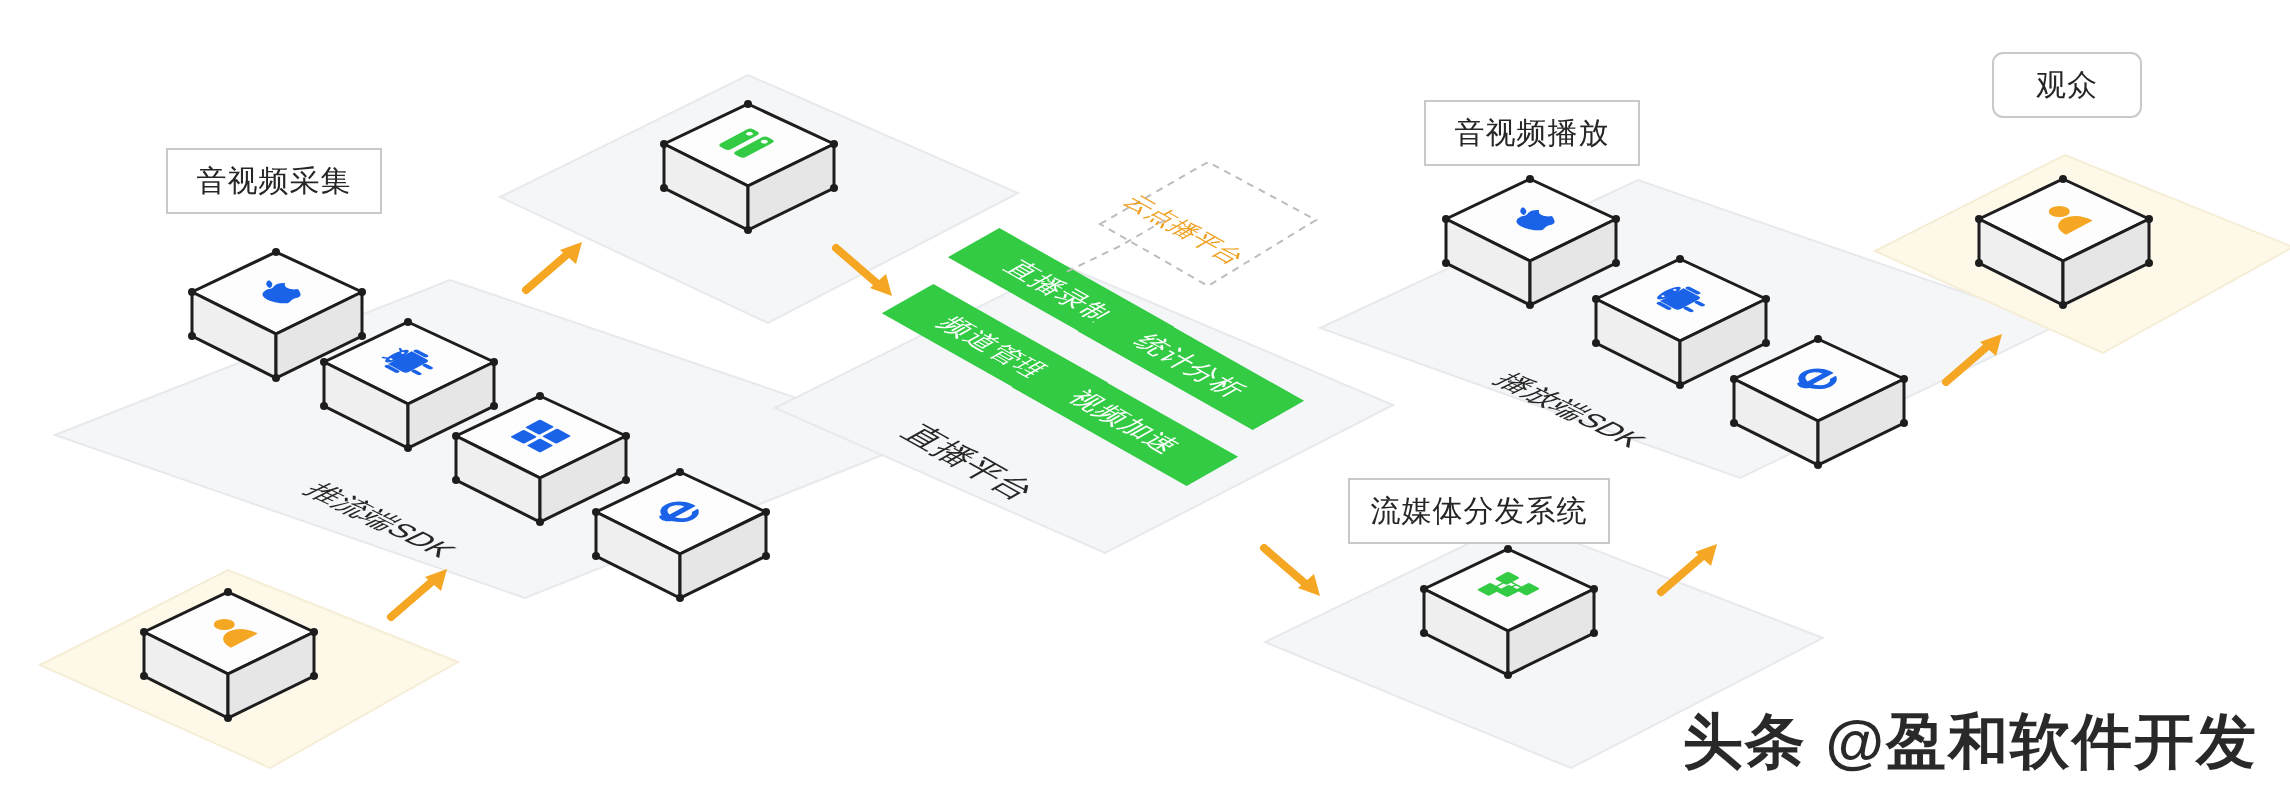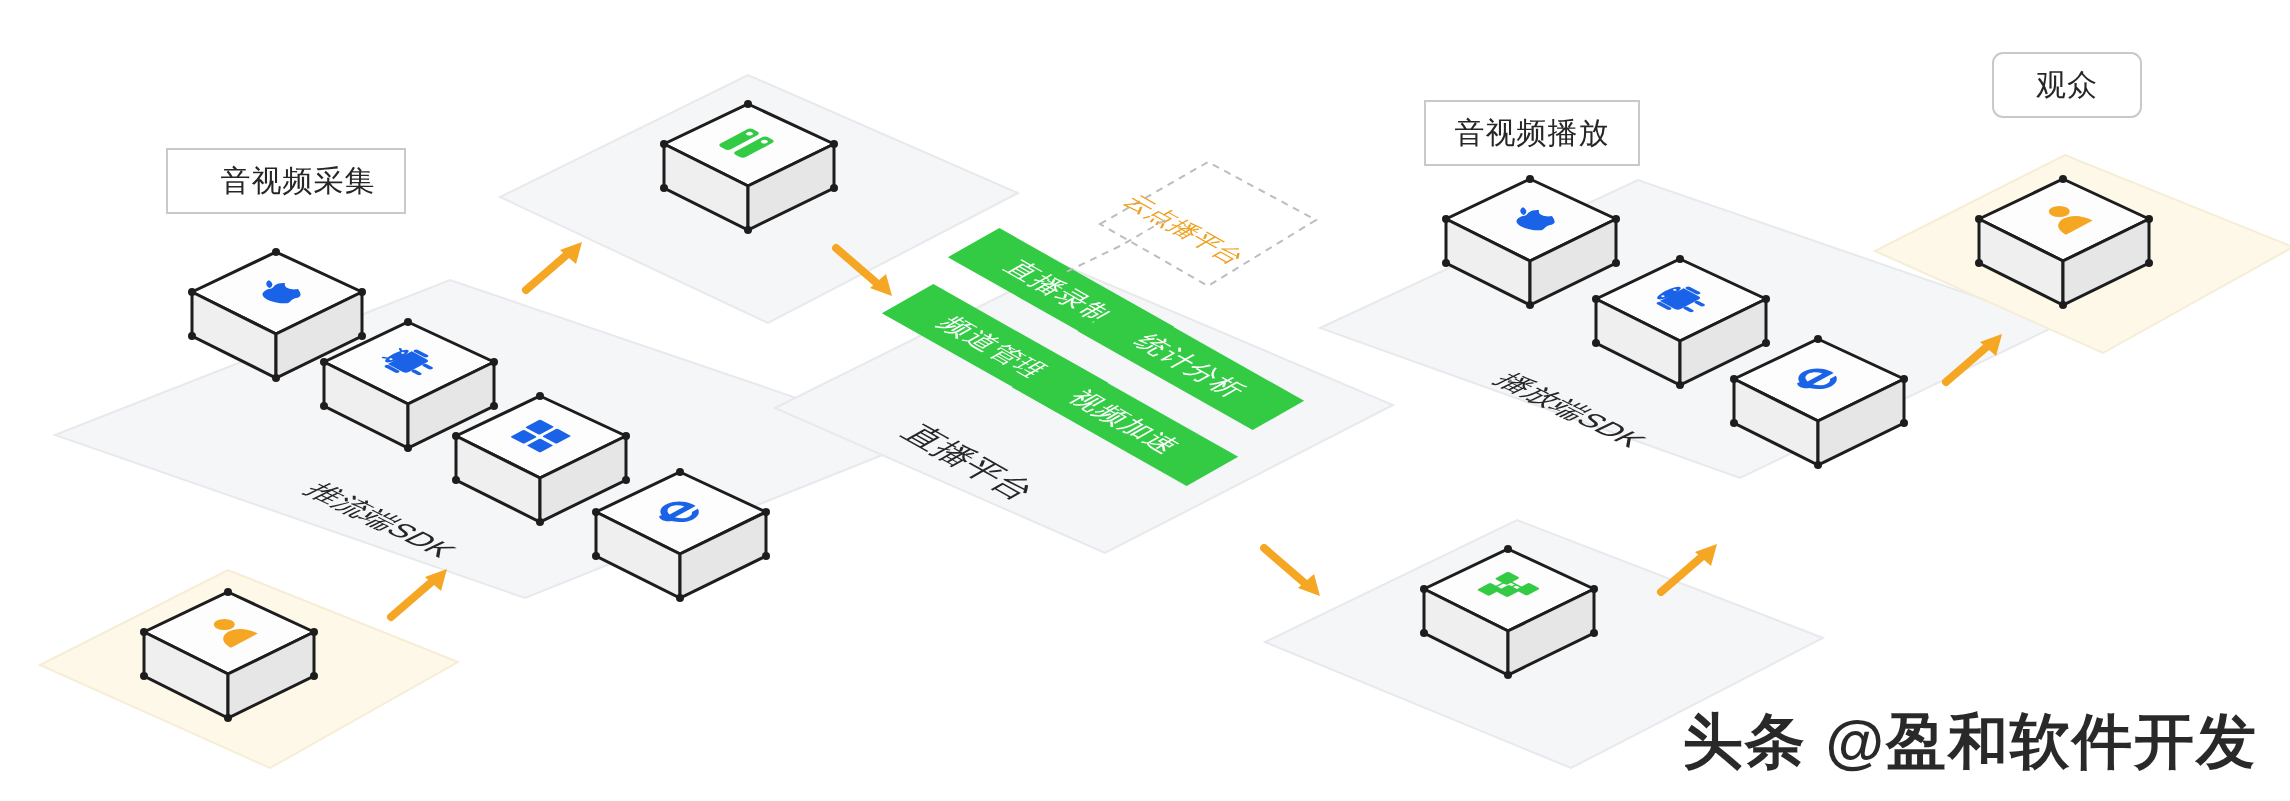--- a/index.html
+++ b/index.html
@@ -426,23 +426,24 @@
   </div>
 
   <div class="arrow" style="left:1940px;top:330px;">
     <svg width="72" height="60" viewBox="0 0 72 60">
       <path d="M6,52 L50,14" stroke="#f5a623" stroke-width="8" stroke-linecap="round" fill="none"></path>
       <path d="M62,4 L40,12 L56,26 Z" fill="#f5a623"></path>
     </svg>
   </div>
 
 
-  <div class="label-box" style="left:166px;top:148px;width:212px;height:62px;padding-left:24px;">音视频采集</div>
+  <div class="label-box" style="left:166px;top:148px;width:212px;height:62px;">音视频采集</div>
 
 
   <div class="label-box" style="left:1424px;top:100px;width:212px;height:62px;">音视频播放</div>
 
   <div class="label-box" style="left:1992px;top:52px;width:146px;height:62px;border-radius:11px;">观众</div>
 
+  <div class="label-box" style="left:1348px;top:478px;width:258px;height:62px;">流媒体分发系统</div>
 
   <div class="watermark">头条 @盈和软件开发</div>
 
 </div>
 
 </body></html>

